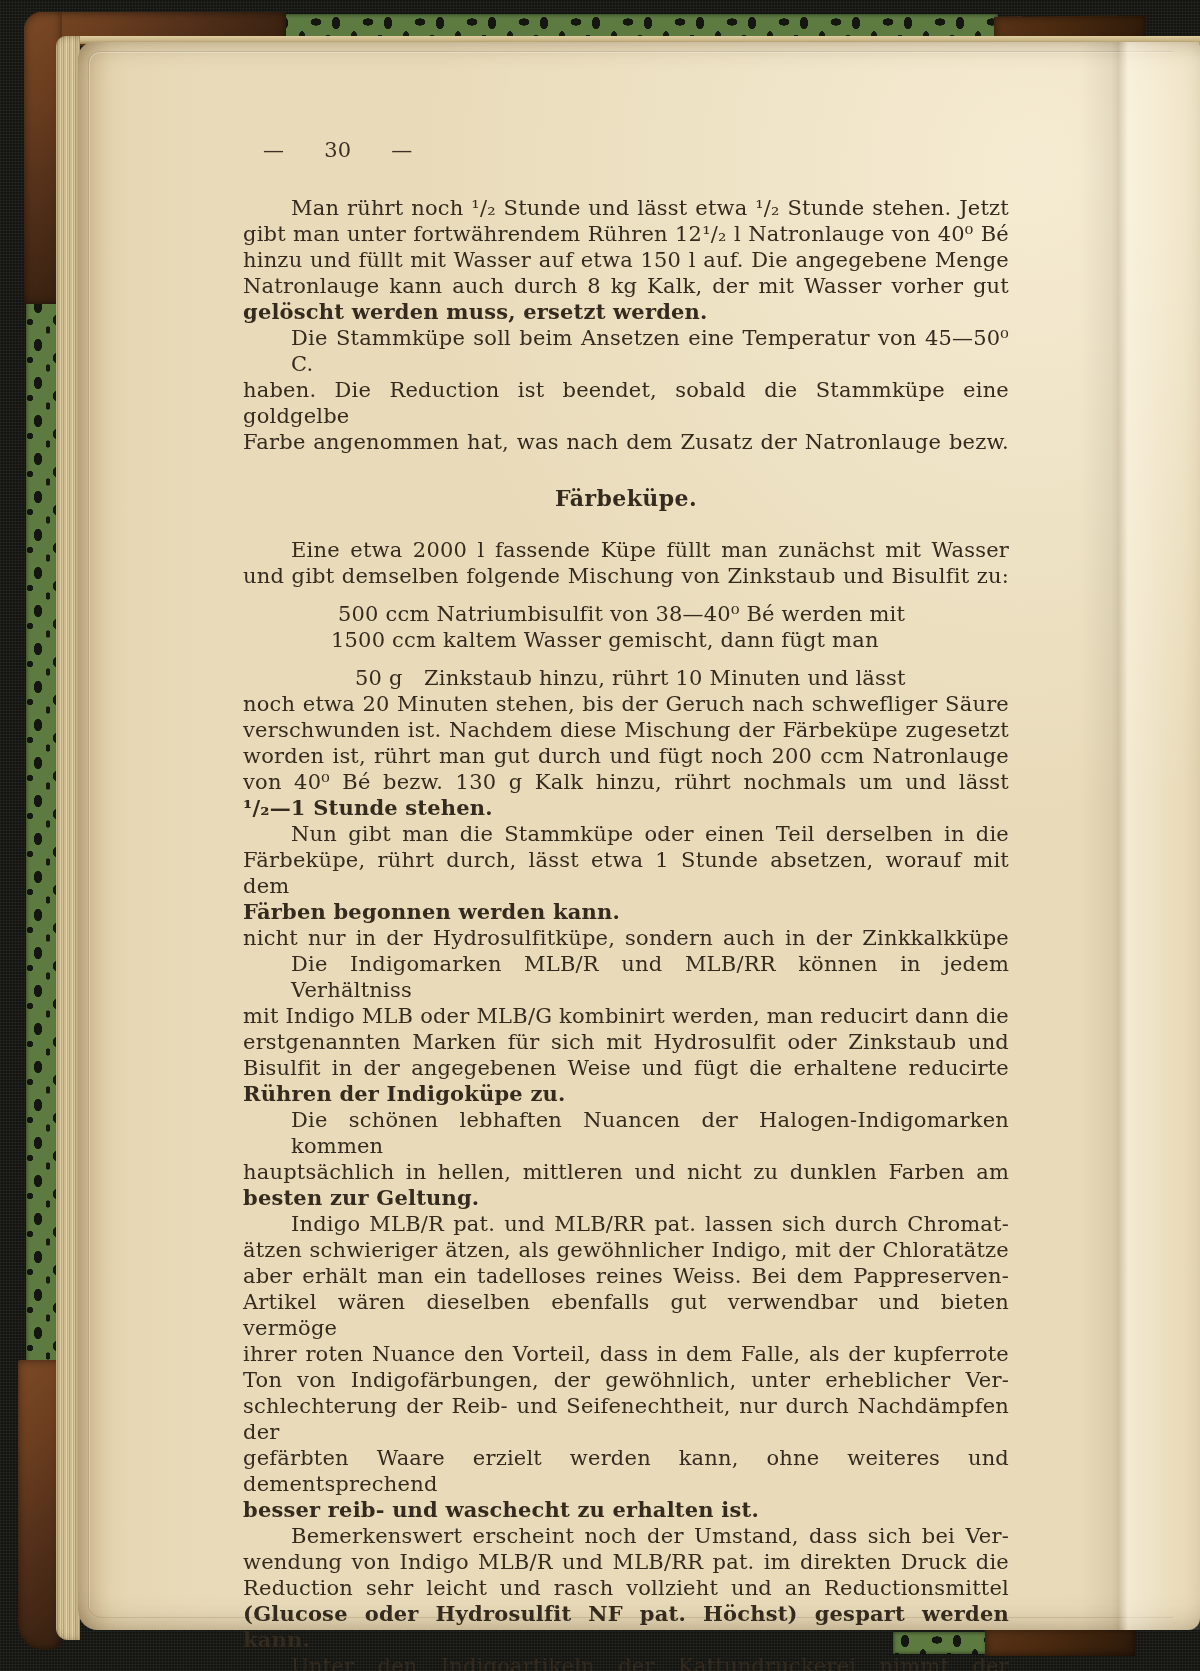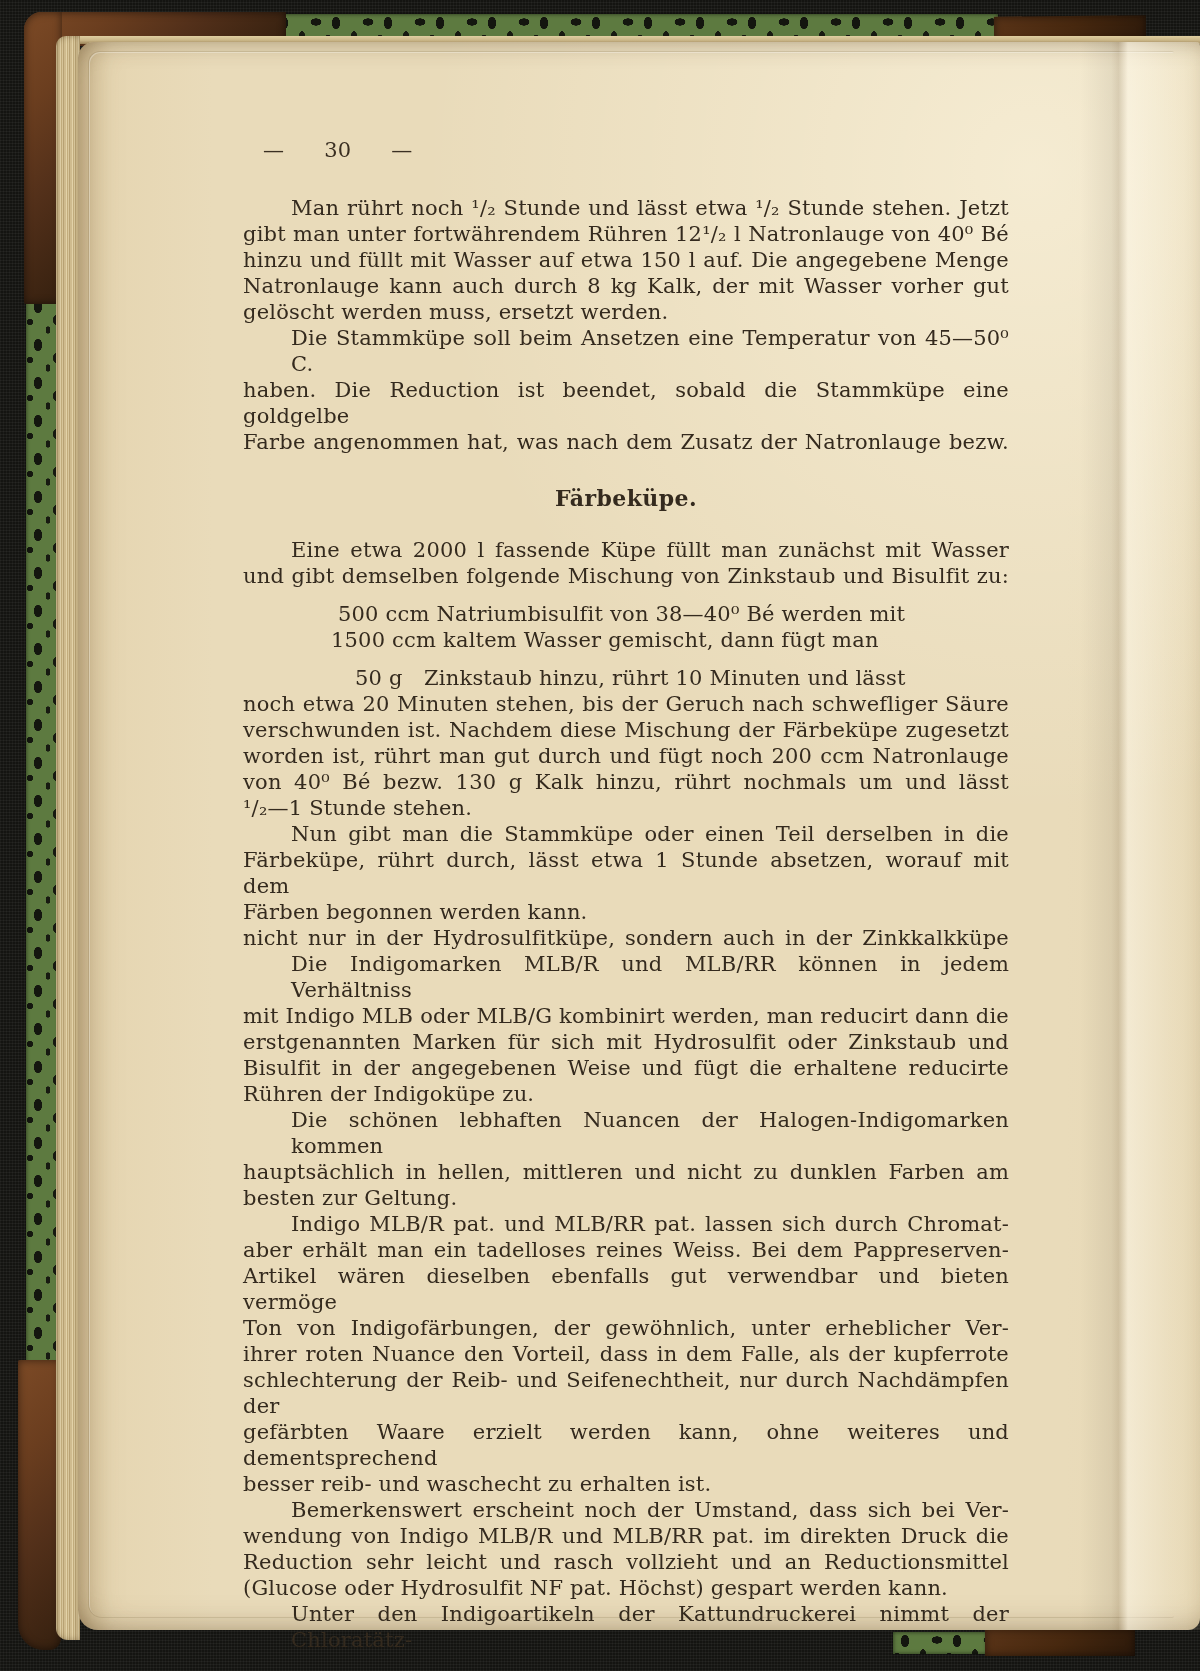--- a/index.html
+++ b/index.html
@@ -78,21 +78,21 @@
   
   .textcol{
     position:absolute;left:165px;top:95px;width:766px;
     color:#342a1e;font-size:21px;line-height:26px;letter-spacing:0.2px;
   }
   .pagenum{
     text-align:left;margin-bottom:32px;font-size:21px;color:#3a2f22;
   }
   .pagenum span{margin:0 20px;}
   .ln{text-align:justify;text-align-last:justify;}
-  .ln.l{text-align-last:left;}
+  .ln.l{text-align-last:left;font-weight:bold;}
   .ln.f{text-align:right;text-align-last:left;}
   .ln.c{text-align:left;text-align-last:center;font-weight:bold;font-size:22px;letter-spacing:0.4px;}
 </style>
 </head>
 <body>
 
 <div class="abs marble strip-top-green"></div>
 <div class="abs marble strip-left-green"></div>
 <div class="abs leather leather-arm-top"></div>
 <div class="abs leather leather-corner-left"></div>
@@ -138,24 +138,25 @@
         <div class="ln j">nicht nur in der Hydrosulfitküpe, sondern auch in der Zinkkalkküpe</div>
         <div class="ln j" style="padding-left: 48px;">Die Indigomarken MLB/R und MLB/RR können in jedem Verhältniss</div>
         <div class="ln j">mit Indigo MLB oder MLB/G kombinirt werden, man reducirt dann die</div>
         <div class="ln j">erstgenannten Marken für sich mit Hydrosulfit oder Zinkstaub und</div>
         <div class="ln j">Bisulfit in der angegebenen Weise und fügt die erhaltene reducirte</div>
         <div class="ln l">Rühren der Indigoküpe zu.</div>
         <div class="ln j" style="padding-left: 48px;">Die schönen lebhaften Nuancen der Halogen-Indigomarken kommen</div>
         <div class="ln j">hauptsächlich in hellen, mittleren und nicht zu dunklen Farben am</div>
         <div class="ln l">besten zur Geltung.</div>
         <div class="ln j" style="padding-left: 48px;">Indigo MLB/R pat. und MLB/RR pat. lassen sich durch Chromat-</div>
+        <div class="ln j">ätzen schwieriger ätzen, als gewöhnlicher Indigo, mit der Chloratätze</div>
         <div class="ln j">aber erhält man ein tadelloses reines Weiss. Bei dem Pappreserven-</div>
         <div class="ln j">Artikel wären dieselben ebenfalls gut verwendbar und bieten vermöge</div>
+        <div class="ln j">ihrer roten Nuance den Vorteil, dass in dem Falle, als der kupferrote</div>
         <div class="ln j">Ton von Indigofärbungen, der gewöhnlich, unter erheblicher Ver-</div>
-        <div class="ln j">ihrer roten Nuance den Vorteil, dass in dem Falle, als der kupferrote</div>
         <div class="ln j">schlechterung der Reib- und Seifenechtheit, nur durch Nachdämpfen der</div>
         <div class="ln j">gefärbten Waare erzielt werden kann, ohne weiteres und dementsprechend</div>
         <div class="ln l">besser reib- und waschecht zu erhalten ist.</div>
         <div class="ln j" style="padding-left: 48px;">Bemerkenswert erscheint noch der Umstand, dass sich bei Ver-</div>
         <div class="ln j">wendung von Indigo MLB/R und MLB/RR pat. im direkten Druck die</div>
         <div class="ln j">Reduction sehr leicht und rasch vollzieht und an Reductionsmittel</div>
         <div class="ln l">(Glucose oder Hydrosulfit NF pat. Höchst) gespart werden kann.</div>
         <div class="ln j" style="padding-left: 48px;">Unter den Indigoartikeln der Kattundruckerei nimmt der Chloratätz-</div>
       </div>
   </div>

